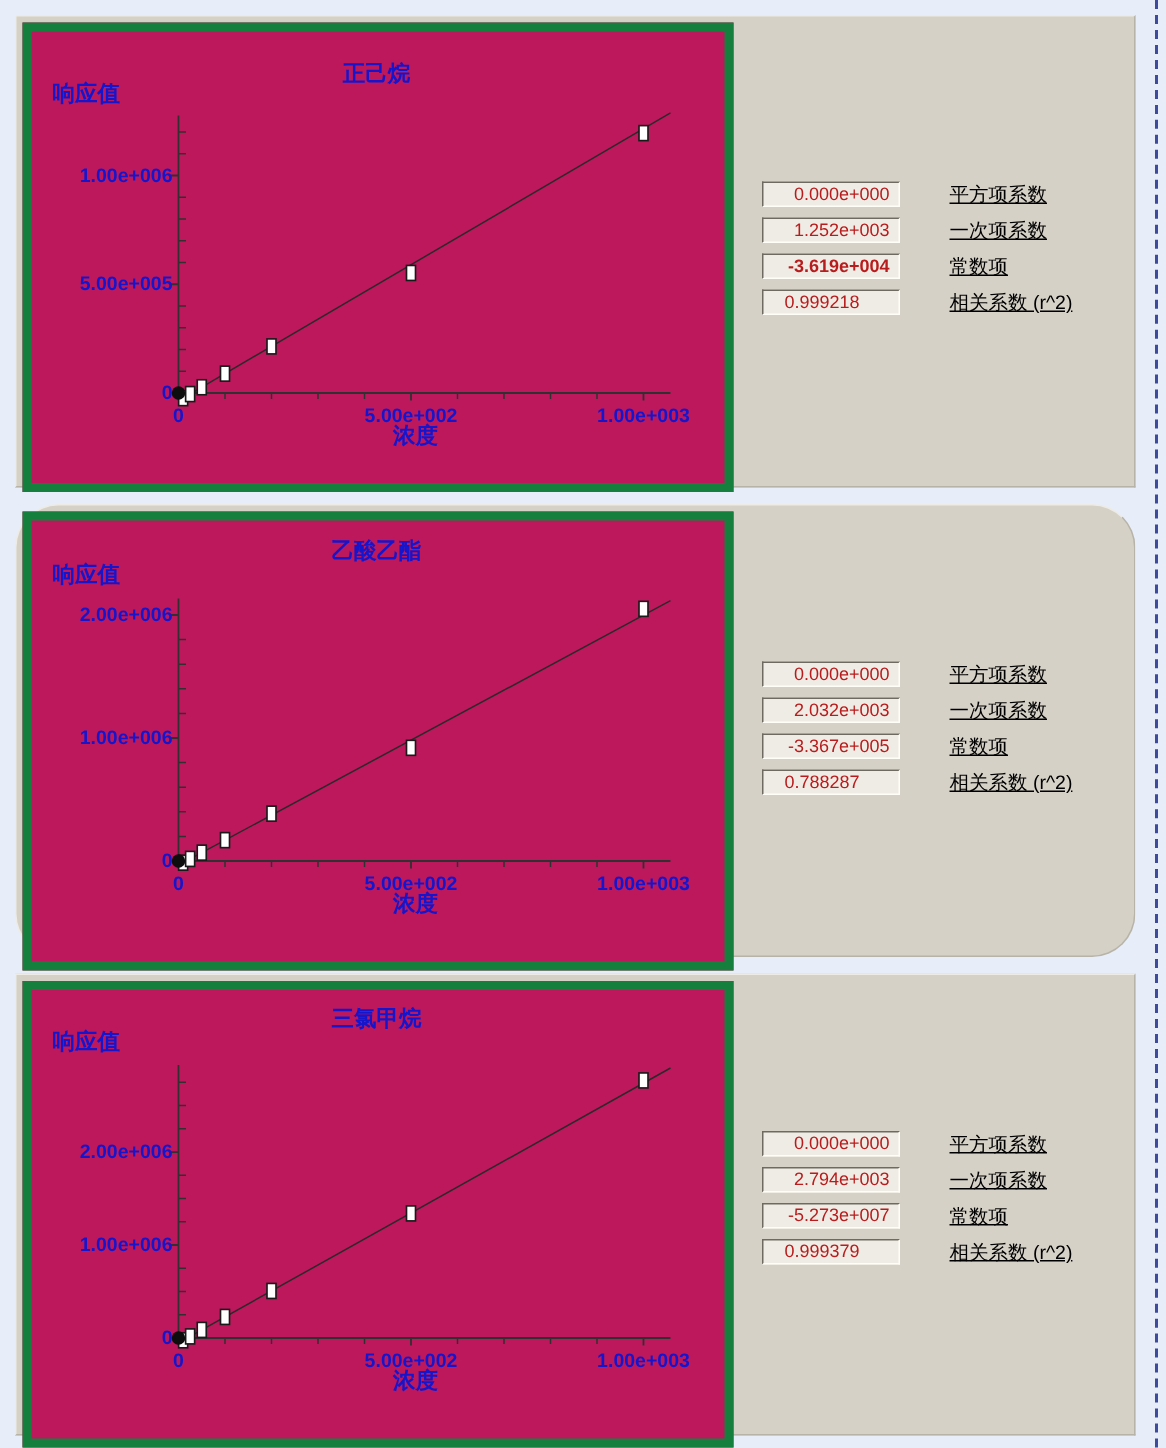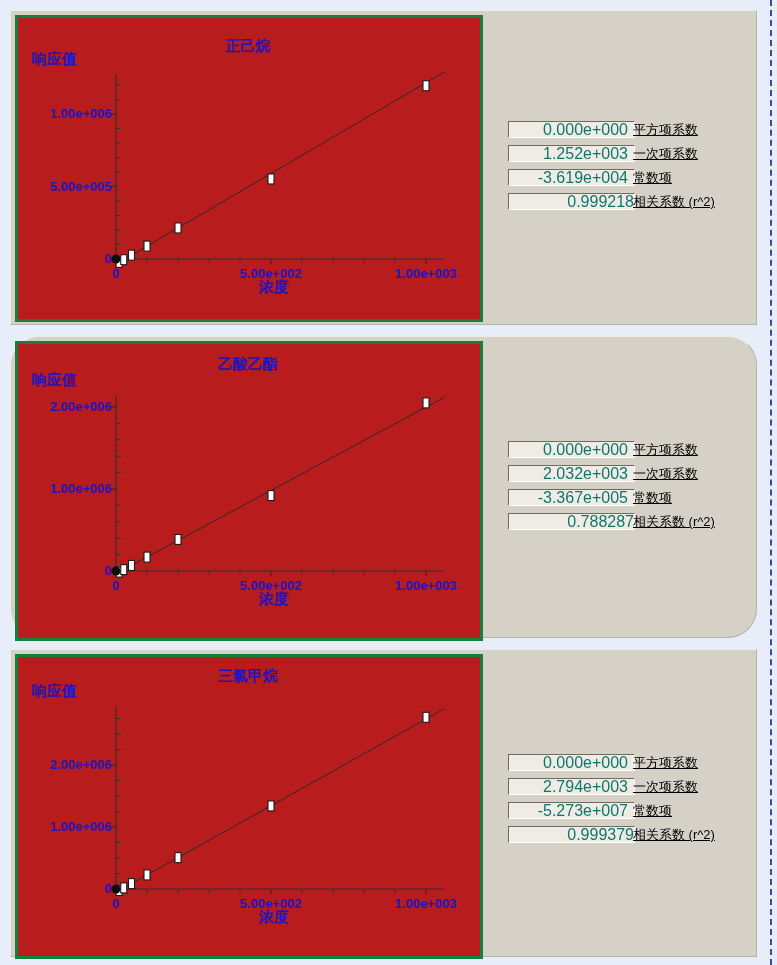--- a/index.html
+++ b/index.html
@@ -10,35 +10,35 @@
   }
   .panel{
     position:absolute;left:10px;width:747px;
     background:#d5d1c7;
     border-top:1px solid #edebe4;border-left:1px solid #edebe4;
     border-right:1px solid #b7b3a8;border-bottom:1px solid #b7b3a8;
     box-sizing:border-box;
   }
   .chartbox{
     position:absolute;left:4px;top:4px;width:462px;
-    background:#b91c1c;border:3px solid #15803d;
+    background:#be185d;border:6px solid #15803d;
   }
   .plot{display:block;}
   svg text{font-family:"Liberation Sans",sans-serif;}
   .ctitle{fill:#1515cc;font-weight:bold;font-size:15px;}
   .tick{fill:#1515cc;font-weight:bold;font-size:13px;}
   .vbox{
-    position:absolute;left:497px;width:127px;height:17px;
-    background:#efece5;color:#0f766e;
+    position:absolute;left:497px;width:92px;height:17px;
+    background:#efece5;color:#b91c1c;
     border-top:1px solid #6e6a62;border-left:1px solid #6e6a62;
     border-bottom:1px solid #fffef6;border-right:1px solid #fffef6;
     box-sizing:border-box;
-    font-size:16px;line-height:15px;text-align:right;padding-right:6px;
-  }
-  .vbox.center{text-align:right;padding-right:0;}
+    font-size:12px;line-height:15px;text-align:right;padding-right:6px;
+  }
+  .vbox.center{text-align:center;padding-right:12px;}
   .vlabel{
     position:absolute;left:622px;height:17px;
     font-size:13px;line-height:17px;color:#000000;white-space:nowrap;text-decoration:underline;
   }
   .dash-edge{
     position:absolute;top:0;right:5px;height:965px;width:0;
     border-left:2px dashed #3d4b9e;
   }
 </style>
 </head>
@@ -92,21 +92,21 @@
           <rect x="250" y="155.96865203761755" width="6" height="10" fill="#ffffff" stroke="#1a1a1a" stroke-width="1.1"></rect>
           <rect x="405" y="62.743730407523515" width="6" height="10" fill="#ffffff" stroke="#1a1a1a" stroke-width="1.1"></rect>
           <circle cx="98" cy="241" r="4.5" fill="#0d0d0d"></circle>
         </svg>
       </div>
       <div class="coef-col">
         <div class="vbox" style="top: 110px;">0.000e+000</div>
         <div class="vlabel" style="top: 110px;">平方项系数</div>
         <div class="vbox" style="top: 134px;">1.252e+003</div>
         <div class="vlabel" style="top: 134px;">一次项系数</div>
-        <div class="vbox" style="top: 158px;">-3.619e+004</div>
+        <div class="vbox" style="top: 158px; font-weight: bold;">-3.619e+004</div>
         <div class="vlabel" style="top: 158px;">常数项</div>
         <div class="vbox center" style="top: 182px;">0.999218</div>
         <div class="vlabel" style="top: 182px;">相关系数 (r^2)</div>
       </div>
     </section>
 
     <section class="panel" style="top: 336px; height: 302px; border-radius: 29px;">
       <div class="chartbox" style="height: 294px;">
         <svg class="plot" xmlns="http://www.w3.org/2000/svg" width="462" height="294" viewBox="0 0 462 294" id="plot-1">
           <text x="230" y="25" text-anchor="middle" class="ctitle">乙酸乙酯</text>

